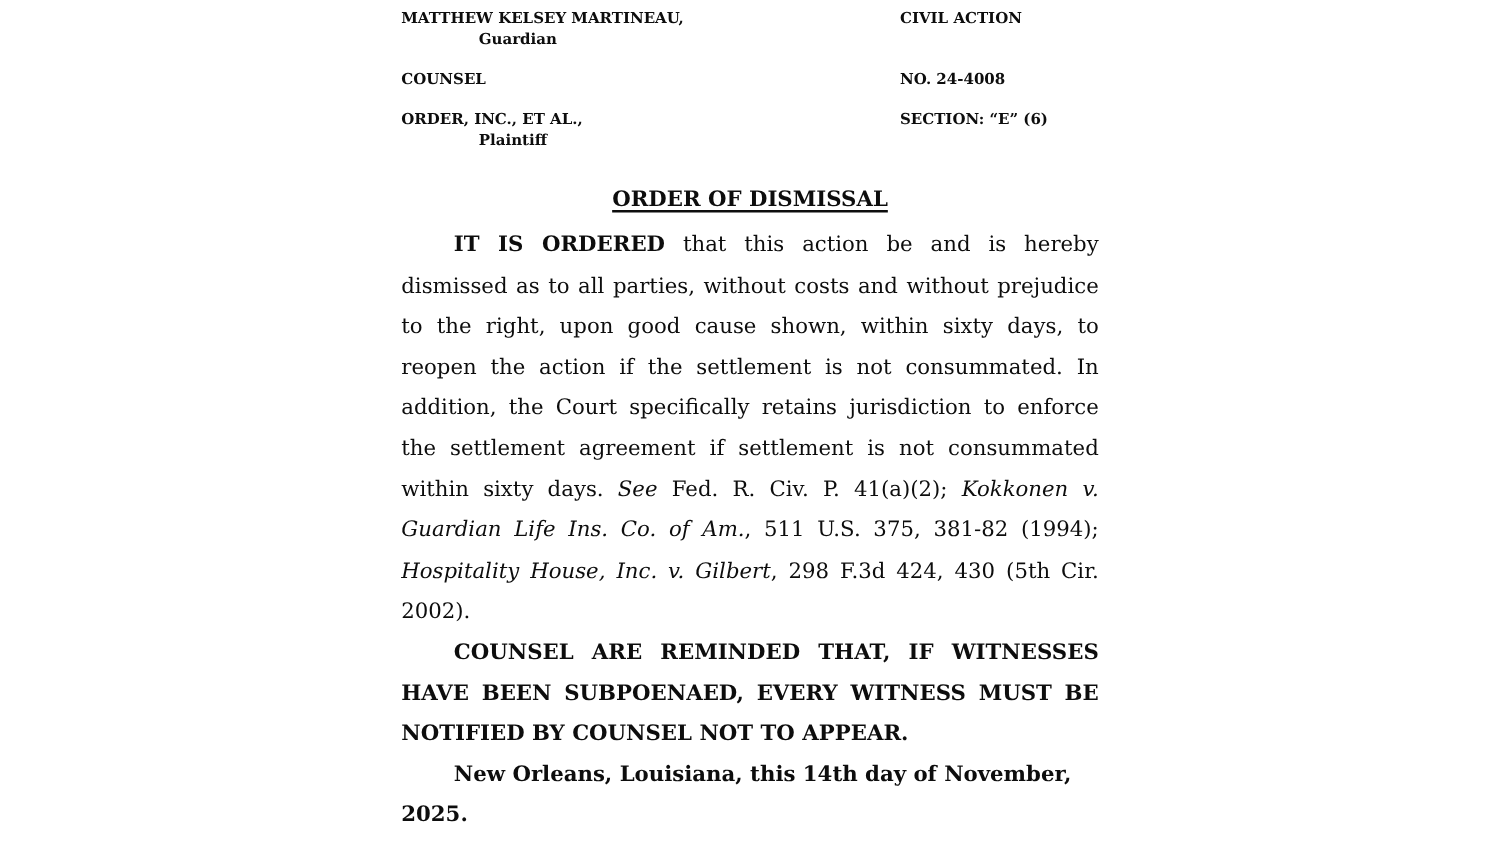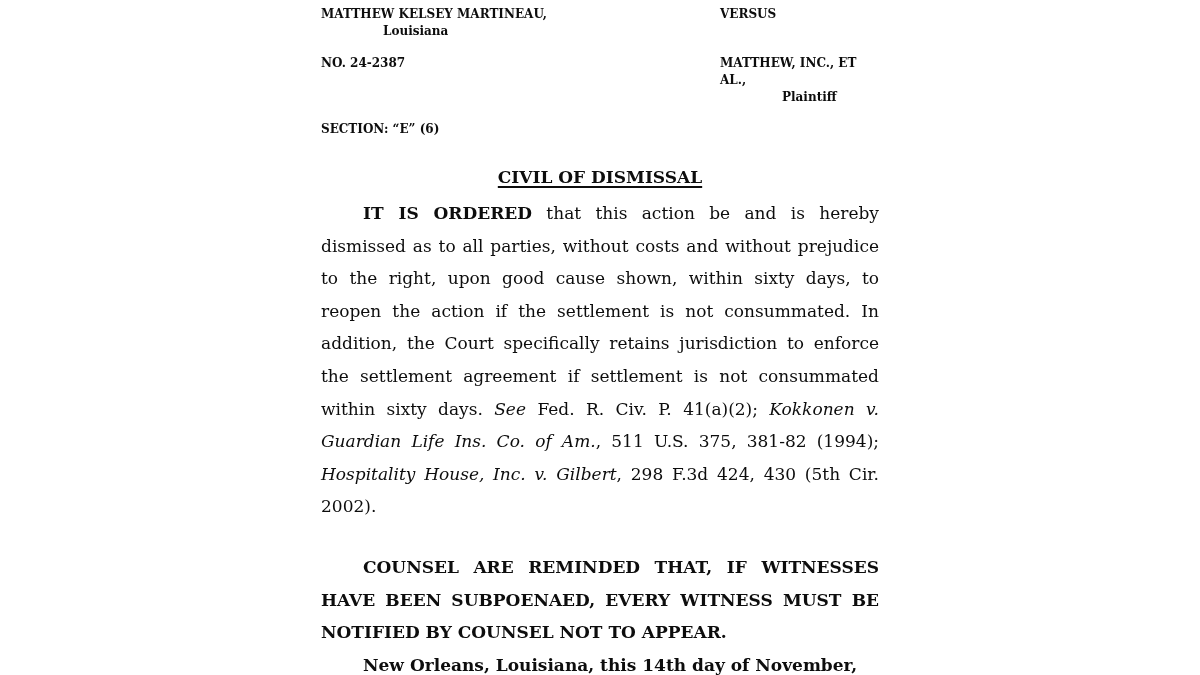--- a/index.html
+++ b/index.html
@@ -40,44 +40,45 @@
     margin-top: 10px;
     font-size: 17px;
     line-height: 32.6px;
   }
   .para {
     margin: 0;
     text-indent: 42px;
     text-align: justify;
   }
   .para.no-justify { text-align: left; }
-  .para.bold { font-weight: bold; margin-top: 28px; }
+  .para.bold { font-weight: bold; }
 </style>
 </head>
 <body>
 
 <div class="doc">
 
   <div class="caption">
     <div>
       <div>MATTHEW KELSEY MARTINEAU,</div>
-      <div class="party-role">Louisiana</div>
+      <div class="party-role">Guardian</div>
     </div>
+    <div>CIVIL ACTION</div>
 
-    <div>VERSUS</div>
-    <div>NO.  24-2387</div>
+    <div>COUNSEL</div>
+    <div>NO.  24-4008</div>
 
     <div>
-      <div>MATTHEW, INC., ET AL.,</div>
+      <div>ORDER, INC., ET AL.,</div>
       <div class="party-role">Plaintiff</div>
     </div>
     <div>SECTION: “E” (6)</div>
   </div>
 
-  <div class="order-title">CIVIL OF DISMISSAL</div>
+  <div class="order-title">ORDER OF DISMISSAL</div>
 
   <div class="body-text">
     <p class="para"><span style="font-weight: bold;">IT IS ORDERED</span><span> that this action be and is hereby dismissed as to all parties, without costs and without prejudice to the right, upon good cause shown, within sixty days, to reopen the action if the settlement is not consummated.  In addition, the Court specifically retains jurisdiction to enforce the settlement agreement if settlement is not consummated within sixty days.  </span><span style="font-style: italic;">See</span><span> Fed. R. Civ. P. 41(a)(2); </span><span style="font-style: italic;">Kokkonen v. Guardian Life Ins. Co. of Am.</span><span>, 511 U.S. 375, 381-82 (1994); </span><span style="font-style: italic;">Hospitality House, Inc. v. Gilbert</span><span>, 298 F.3d 424, 430 (5th Cir. 2002).</span></p>
     <p class="para bold"><span style="font-weight: bold;">COUNSEL ARE REMINDED THAT, IF WITNESSES HAVE BEEN SUBPOENAED, EVERY WITNESS MUST BE NOTIFIED BY COUNSEL NOT TO APPEAR.</span></p>
     <p class="para no-justify"><span style="font-weight: bold;">New Orleans, Louisiana, this 14th day of November, 2025.</span></p>
   </div>
 
 </div>
 
 </body></html>

